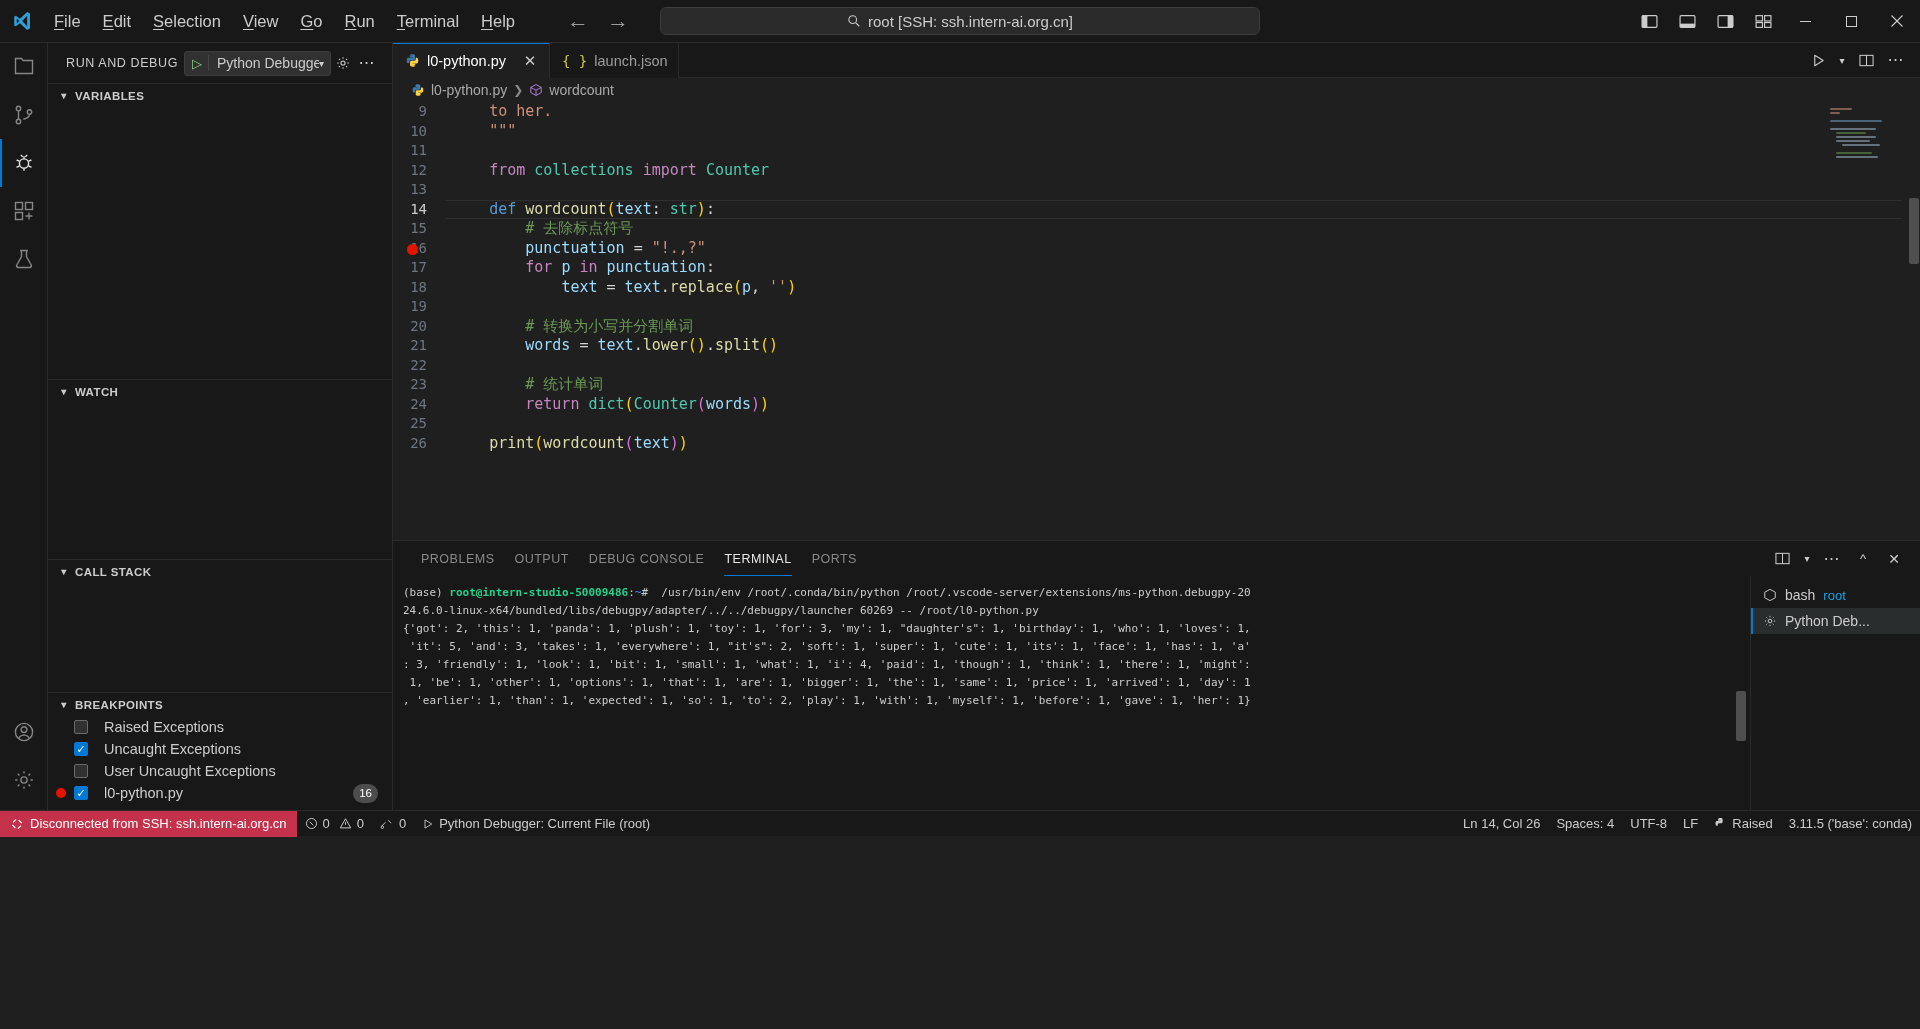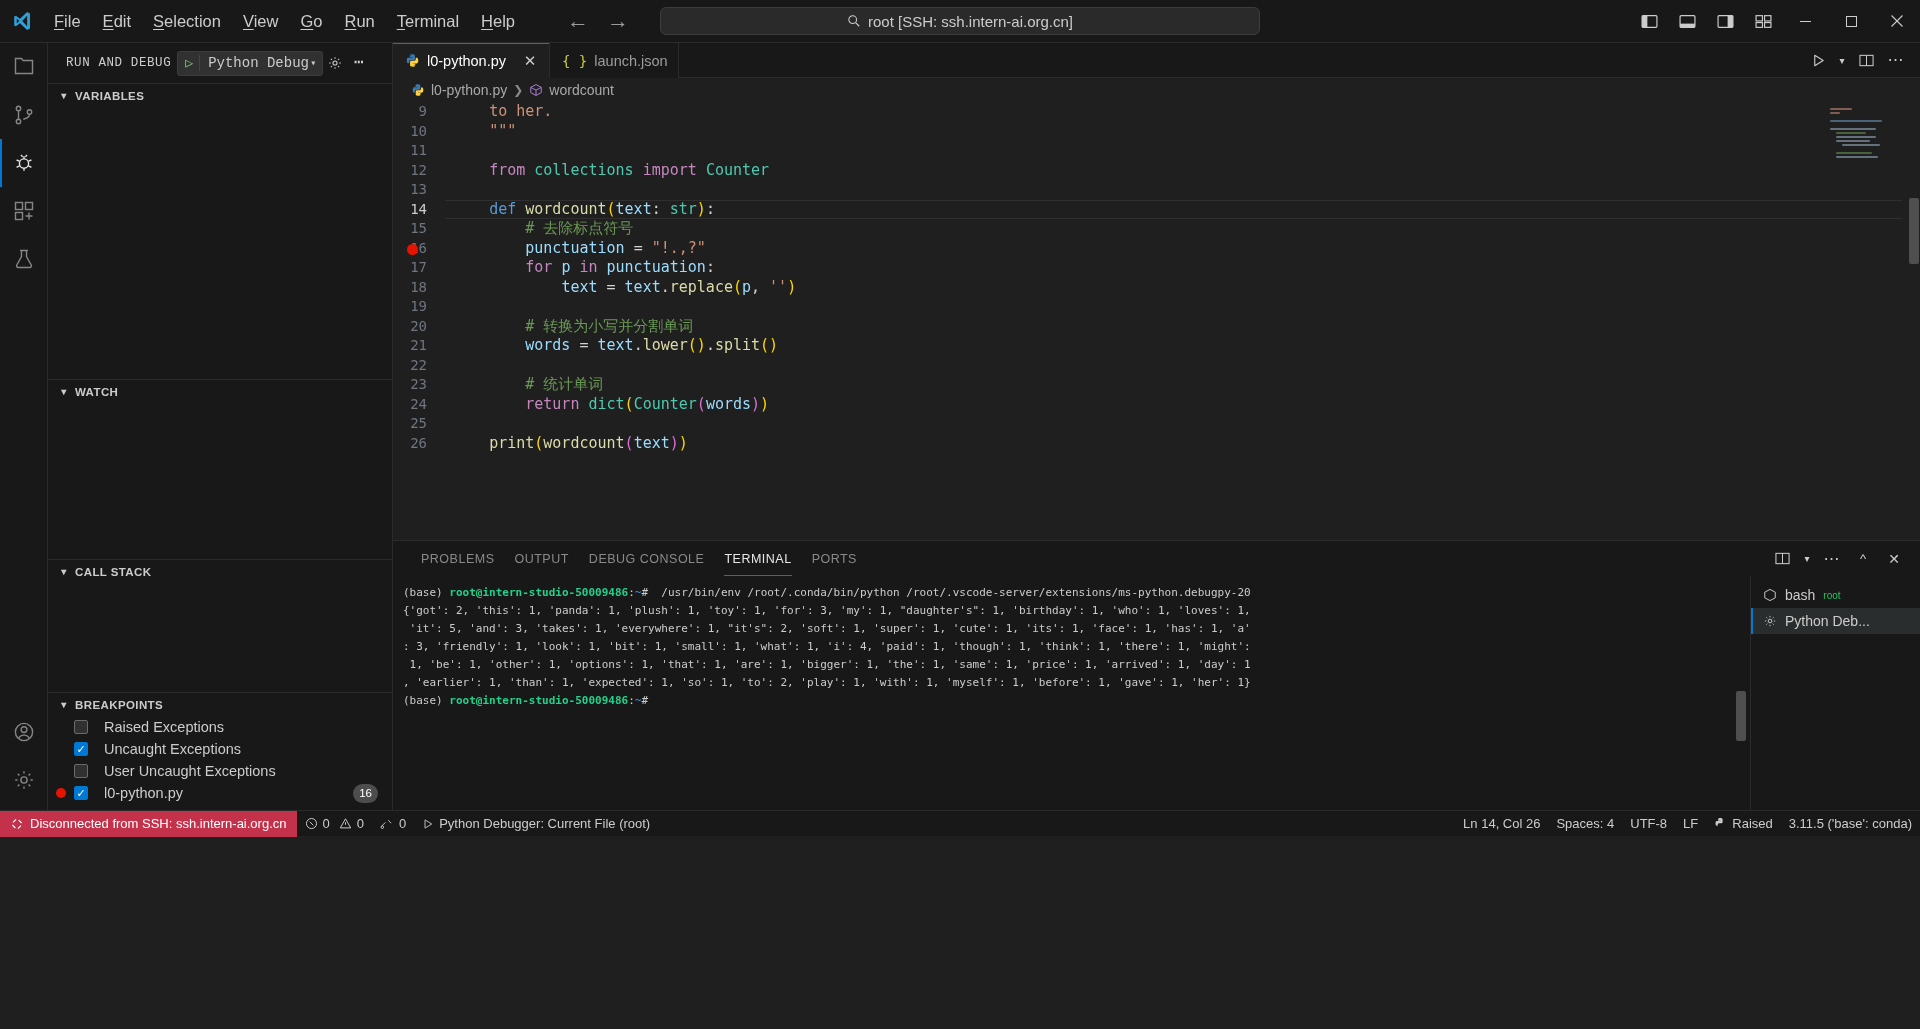--- a/index.html
+++ b/index.html
@@ -48,21 +48,21 @@
   }
   .act{ width:48px; height:48px; display:flex; align-items:center; justify-content:center;
     color:#868686; position:relative; }
   .act.active{ color:#e7e7e7; }
   .act.active:before{ content:""; position:absolute; left:0; top:0; bottom:0; width:2px; background:#0078d4; }
   .act-bottom{ margin-top:auto; }
 
   
   .sidebar{ width:345px; flex:0 0 345px; background:#181818; display:flex; flex-direction:column;
     border-right:1px solid #2b2b2b; min-height:0; }
-  .sb-header{ height:40px; flex:0 0 40px; display:flex; align-items:center; padding:0 8px 0 18px; font-family:Liberation Mono, monospace;}
+  .sb-header{ height:40px; flex:0 0 40px; display:flex; align-items:center; padding:0 8px 0 18px; }
   .sb-title{ font-size:12.5px; letter-spacing:.6px; color:#cccccc; text-transform:uppercase; font-weight:400;}
   .debug-select{
     display:flex; align-items:center; background:#313131; border:1px solid #3c3c3c;
     border-radius:3px; height:25px; margin-left:6px; max-width:160px;
   }
   .debug-select .play{ color:#89d185; font-size:13px; padding:0 6px 0 7px; line-height:1; }
   .debug-select .sep{ width:1px; background:#454545; height:16px; }
   .debug-select .lbl{ font-size:14px; color:#cccccc; padding:0 2px 0 8px; overflow:hidden;
      white-space:nowrap; text-overflow:clip; max-width:110px; }
   .debug-select .chev{ font-size:10px; padding:0 6px 0 0; color:#cccccc; }
@@ -138,21 +138,21 @@
   .terminal{ flex:1; min-width:0; padding:8px 0 0 10px; overflow:hidden; position:relative;}
   .tline{ font-family:"DejaVu Sans Mono", monospace; font-size:11px; line-height:18px;
     color:#cccccc; white-space:pre; }
   .tgreen{ color:#23d18b; font-weight:700; }
   .tblue{ color:#3b8eea; }
   .tscroll{ position:absolute; right:4px; top:115px; width:10px; height:50px; background:#4f4f4f; border-radius:2px;}
   .term-side{ width:170px; flex:0 0 170px; border-left:1px solid #2b2b2b; padding-top:6px; }
   .ts-row{ height:26px; display:flex; align-items:center; gap:8px; padding-left:12px; font-size:14px;
     color:#cccccc;}
   .ts-row.active{ background:#2a2d2e; border-left:2px solid #0078d4; padding-left:10px; }
-  .ts-sub{ color:#22c55e; font-size:10px; }
+  .ts-sub{ color:#0ea5e9; font-size:13px; }
 
   
   .statusbar{ height:26px; flex:0 0 26px; background:#181818; display:flex; align-items:center;
     font-size:13px; color:#cccccc; border-top:1px solid #2b2b2b; }
   .remote{ background:#c4314b; color:#fff; height:26px; display:flex; align-items:center; gap:6px;
     padding:0 10px; font-size:13px; }
   .sb-item{ display:flex; align-items:center; gap:5px; padding:0 8px; height:26px; }
   .sb-right{ margin-left:auto; display:flex; align-items:center; }
   svg{ display:block; }
 </style>
@@ -479,26 +479,26 @@
                 <span class="dots">⋯</span>
               </div>
             <div class="ta" style="font-size:13px;">^</div>
             <div class="ta" style="font-size:14px;">✕</div>
           </div>
         </div>
         <div class="panel-main">
           <div class="terminal" id="terminal-body">
             <div class="tscroll"></div>
           <div class="tline"><span>(base) </span><span class="tgreen">root@intern-studio-50009486</span><span>:</span><span class="tblue">~</span><span>#  /usr/bin/env /root/.conda/bin/python /root/.vscode-server/extensions/ms-python.debugpy-20</span></div>
+              <div class="tline"><span>24.6.0-linux-x64/bundled/libs/debugpy/adapter/../../debugpy/launcher 60269 -- /root/l0-python.py</span></div>
               <div class="tline"><span>{'got': 2, 'this': 1, 'panda': 1, 'plush': 1, 'toy': 1, 'for': 3, 'my': 1, "daughter's": 1, 'birthday': 1, 'who': 1, 'loves': 1,</span></div>
               <div class="tline"><span> 'it': 5, 'and': 3, 'takes': 1, 'everywhere': 1, "it's": 2, 'soft': 1, 'super': 1, 'cute': 1, 'its': 1, 'face': 1, 'has': 1, 'a'</span></div>
               <div class="tline"><span>: 3, 'friendly': 1, 'look': 1, 'bit': 1, 'small': 1, 'what': 1, 'i': 4, 'paid': 1, 'though': 1, 'think': 1, 'there': 1, 'might':</span></div>
               <div class="tline"><span> 1, 'be': 1, 'other': 1, 'options': 1, 'that': 1, 'are': 1, 'bigger': 1, 'the': 1, 'same': 1, 'price': 1, 'arrived': 1, 'day': 1</span></div>
               <div class="tline"><span>, 'earlier': 1, 'than': 1, 'expected': 1, 'so': 1, 'to': 2, 'play': 1, 'with': 1, 'myself': 1, 'before': 1, 'gave': 1, 'her': 1}</span></div>
-              <div class="tline"><span>(base) </span><span class="tgreen">root@intern-studio-50009486</span><span>:</span><span class="tblue">~</span><span>#</span></div>
             </div>
           <div class="term-side">
             <div class="ts-row">
               <span>
                 <svg width="14" height="14" viewBox="0 0 16 16" fill="none" stroke="#cccccc" stroke-width="1.1">
                     <path d="M8 1.6 14 4.8v6.4L8 14.4 2 11.2V4.8z"></path>
                   </svg>
               </span>
               <span>bash</span>
               <span class="ts-sub">root</span>

